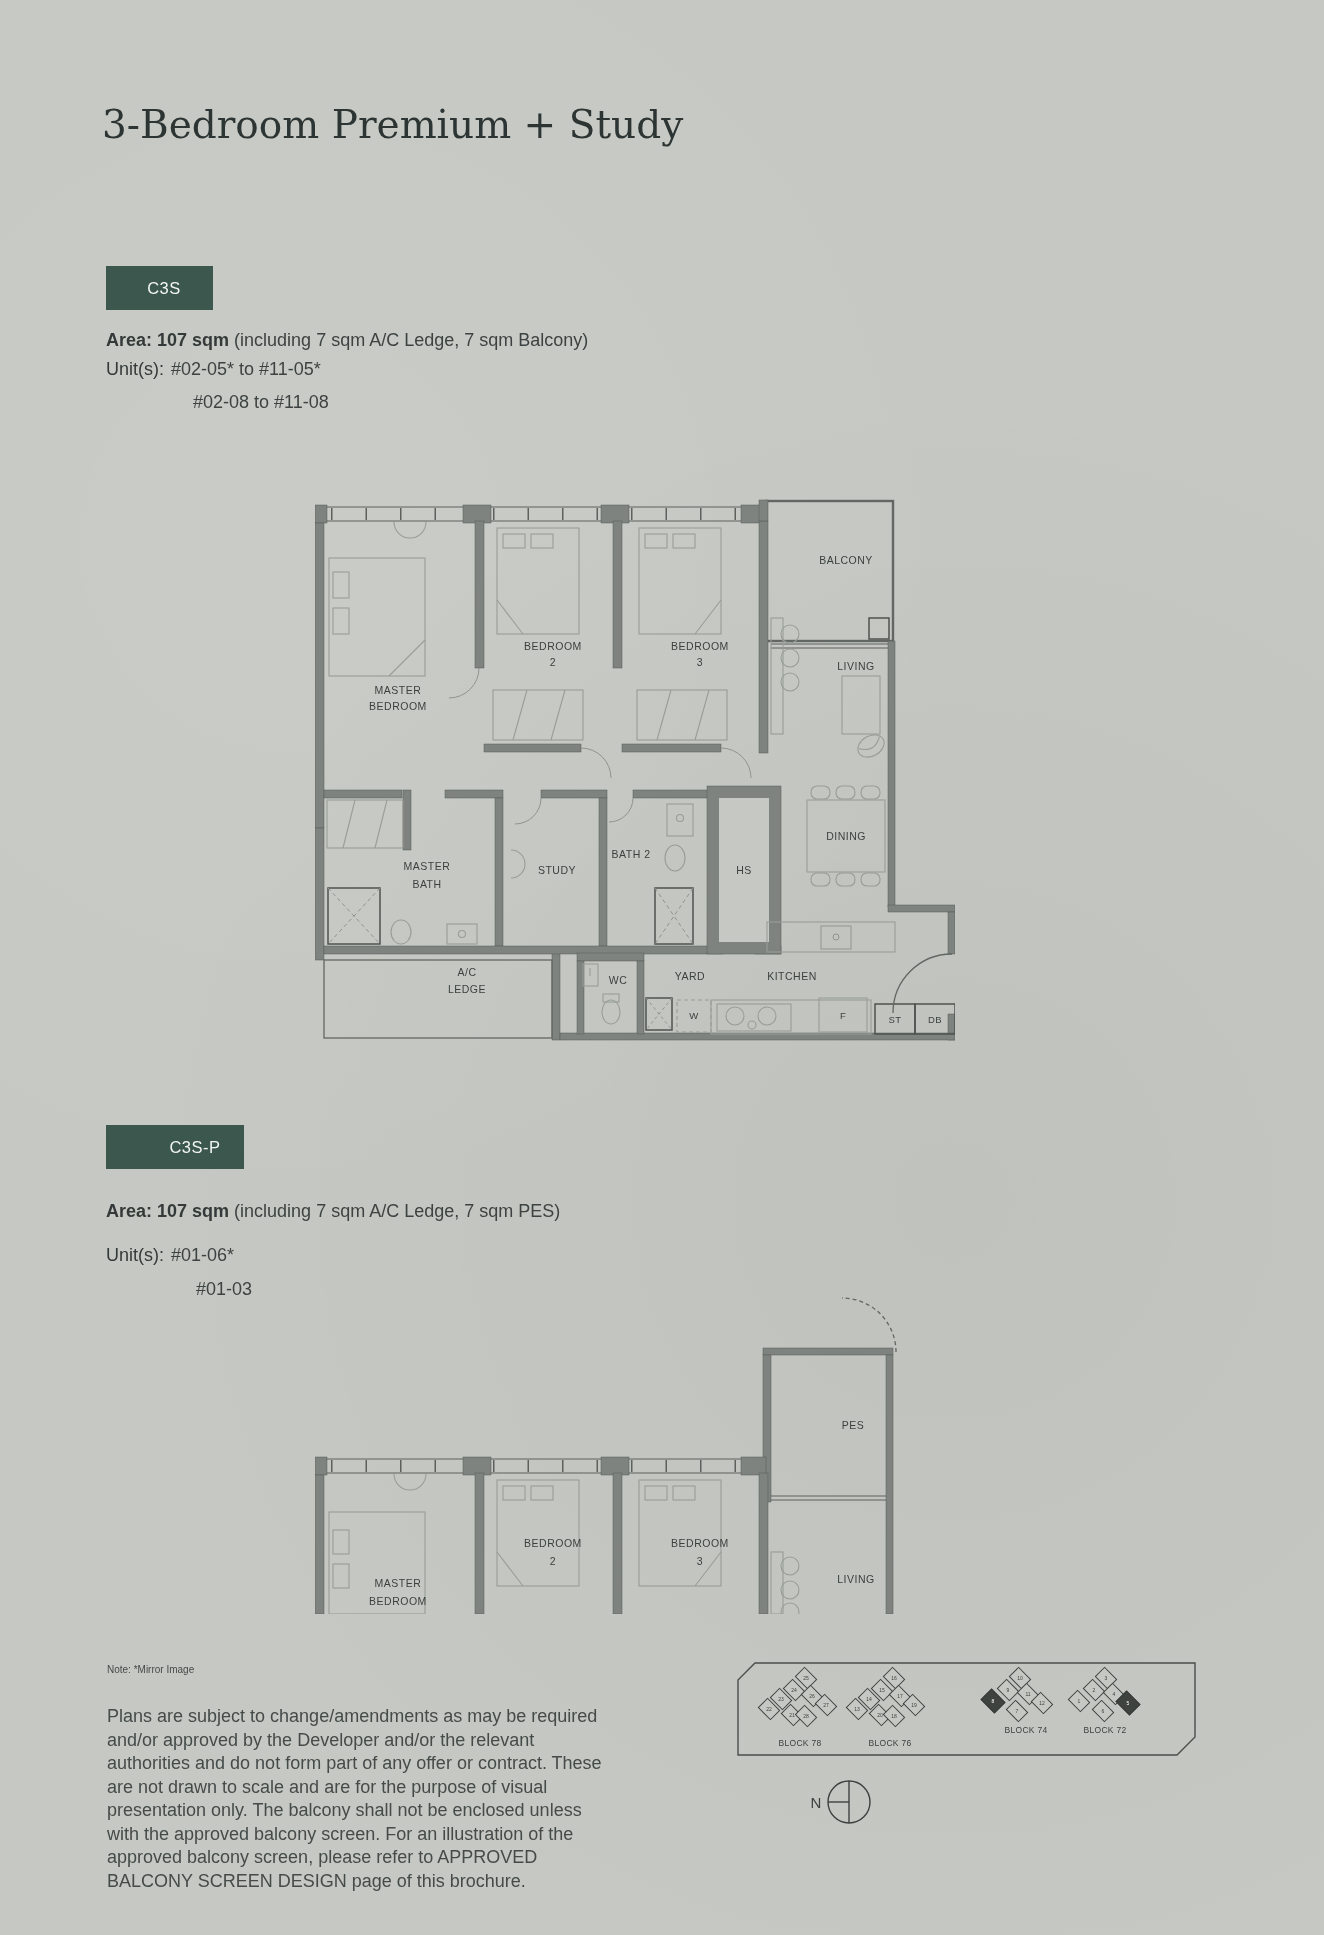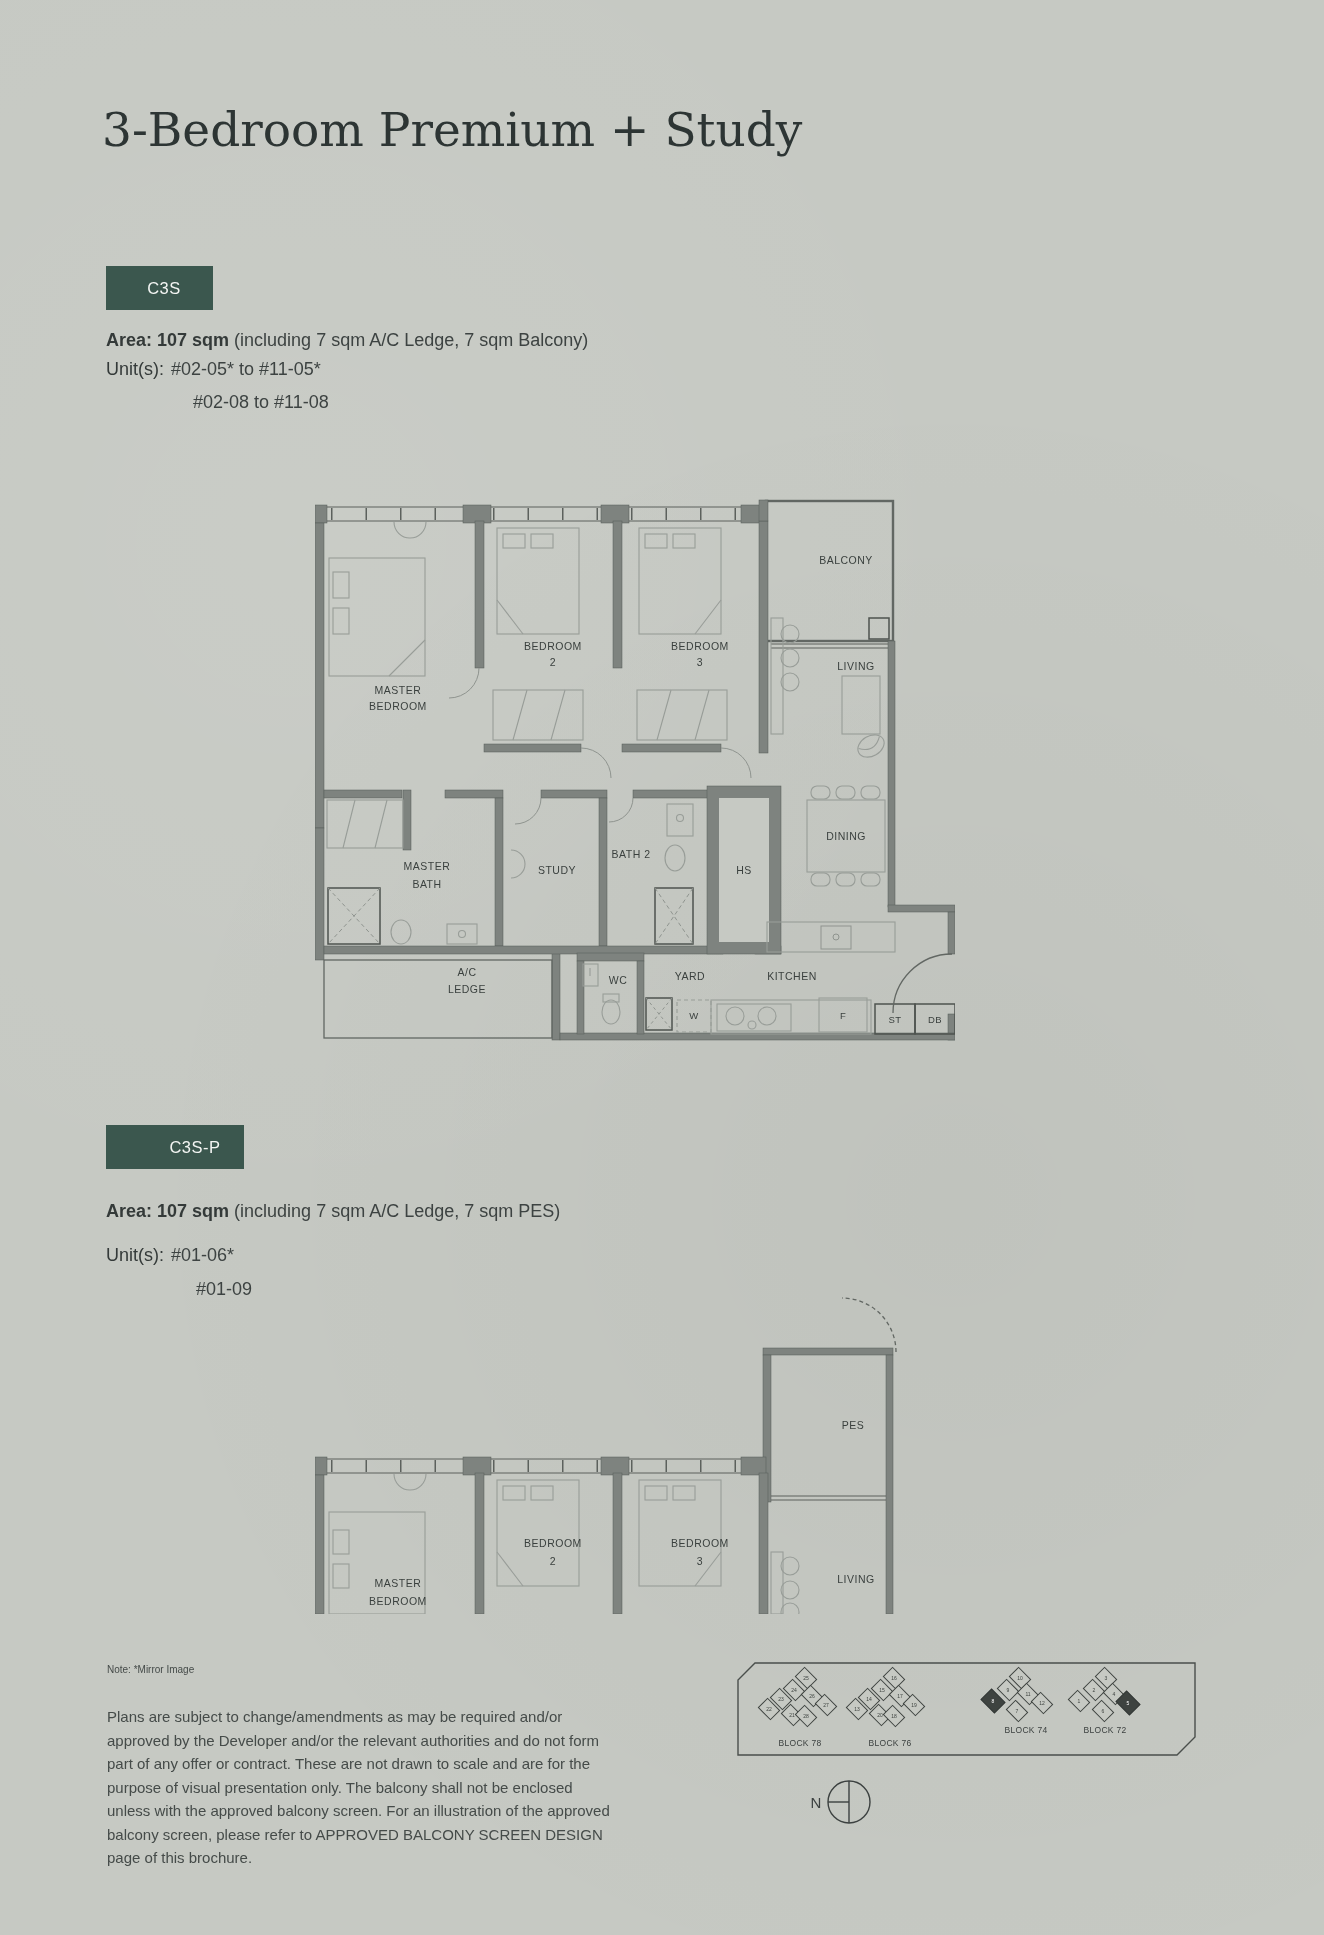--- a/index.html
+++ b/index.html
@@ -1,29 +1,29 @@
 <!DOCTYPE html>
 <html><head>
 <meta charset="utf-8">
 <style>
   html,body{margin:0;padding:0;}
   body{font-family:"Liberation Sans", sans-serif;}
   #page{position:relative;width:1324px;height:1935px;background:#c6c9c3;overflow:hidden;
     background-image:radial-gradient(circle at 22% 28%, rgba(255,255,255,.06), transparent 42%),
                      radial-gradient(circle at 72% 62%, rgba(0,0,0,.03), transparent 55%);}
   .abs{position:absolute;}
-  .title{left:102px;top:102px;font-family:"DejaVu Serif", serif;font-size:47px;font-weight:400;
+  .title{left:102px;top:102px;font-family:"DejaVu Serif", serif;font-size:39px;font-weight:400;
     color:#2d3534;letter-spacing:0px;}
   .badge{background:#3b574e;color:#f3f5f3;font-size:16.5px;letter-spacing:.5px;
     display:flex;align-items:center;justify-content:center;width:98px;height:44px;}
   .meta{font-size:18px;color:#3d4342;}
   .meta b{font-weight:700;color:#343a39;}
   .meta .lab{font-weight:400;color:#343a39;margin-right:7px;}
   .note{font-size:10px;color:#454b49;}
-  .disc{font-size:15px;line-height:23.5px;color:#454b49;width:506px;}
+  .disc{font-size:18px;line-height:23.5px;color:#454b49;width:506px;}
   svg text{font-family:"Liberation Sans", sans-serif;}
   .lbl{font-size:10.5px;fill:#3a403e;letter-spacing:.5px;text-anchor:middle;}
   .lbl9{font-size:9.5px;fill:#3a403e;letter-spacing:.4px;text-anchor:middle;}
   .w{fill:#7e837f;stroke:#565b57;stroke-width:.5;}
   .bgfill{fill:#c6c9c3;}
   .thin{stroke:#626763;stroke-width:1.3;fill:none;}
   .thin2{stroke:#626763;stroke-width:2.4;fill:none;}
   .dk{stroke:#4e534f;stroke-width:1.5;fill:none;}
   .furn{stroke:#989d98;stroke-width:1.1;fill:none;}
   .furn2{stroke:#8f948f;stroke-width:1;fill:none;}
@@ -209,21 +209,21 @@
     <text class="lbl9" x="620" y="525">DB</text>
 
     <path class="thin" d="M637,456 A59,59 0 0 0 578,515"></path>
   </svg>
 
   <div class="abs badge" style="left:106px;top:1125px;padding-left:40px;">
     <span>C3S-P</span>
   </div>
   <div class="abs meta" style="left:106px;top:1201px;"><b>Area: 107 sqm</b><span> (including 7 sqm A/C Ledge, 7 sqm PES)</span></div>
   <div class="abs meta" style="left:106px;top:1245px;"><span class="lab">Unit(s):</span><span>#01-06*</span></div>
-  <div class="abs meta" style="left:196px;top:1279px;"><span>#01-09</span></div>
+  <div class="abs meta" style="left:196px;top:1279px;"><span>#01-03</span></div>
 
   <svg class="abs" style="left:315px;top:1290px;" width="640" height="324" viewBox="0 0 640 324">
 
     <path class="thin" stroke-dasharray="4 3" d="M581,62 A54,54 0 0 0 527,8"></path>
 
     <rect class="w" x="448" y="58" width="130" height="7"></rect>
     <rect class="w" x="448" y="65" width="8" height="147"></rect>
     <rect class="w" x="571" y="65" width="7" height="259"></rect>
     <line class="win" x1="456" y1="206" x2="571" y2="206"></line>
     <line class="win" x1="456" y1="210" x2="571" y2="210"></line>

